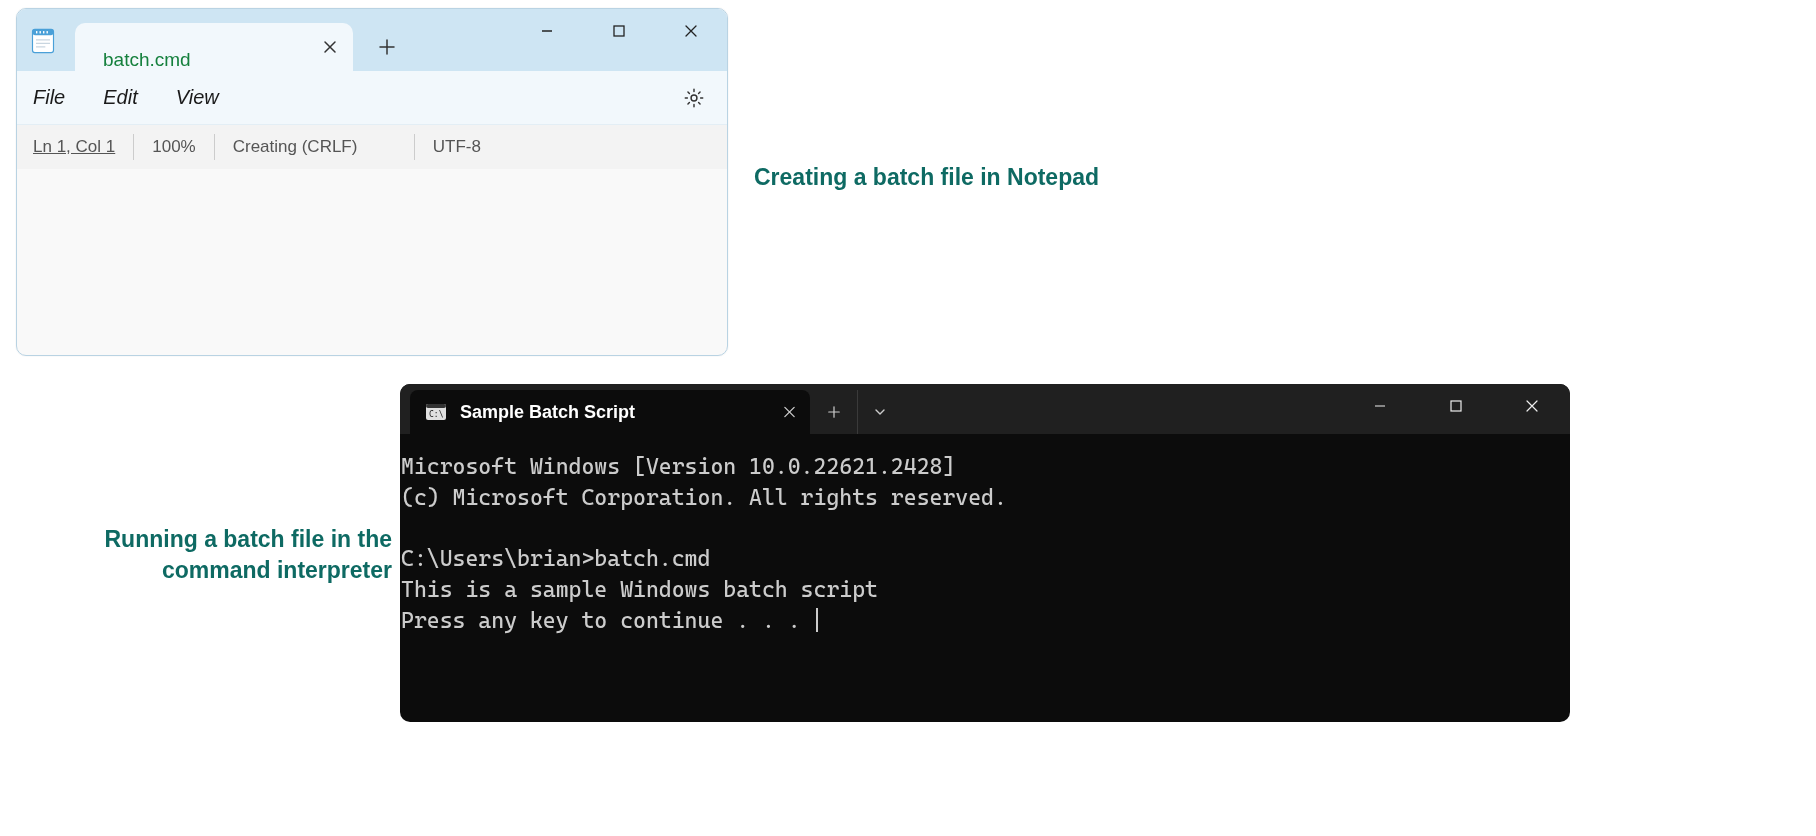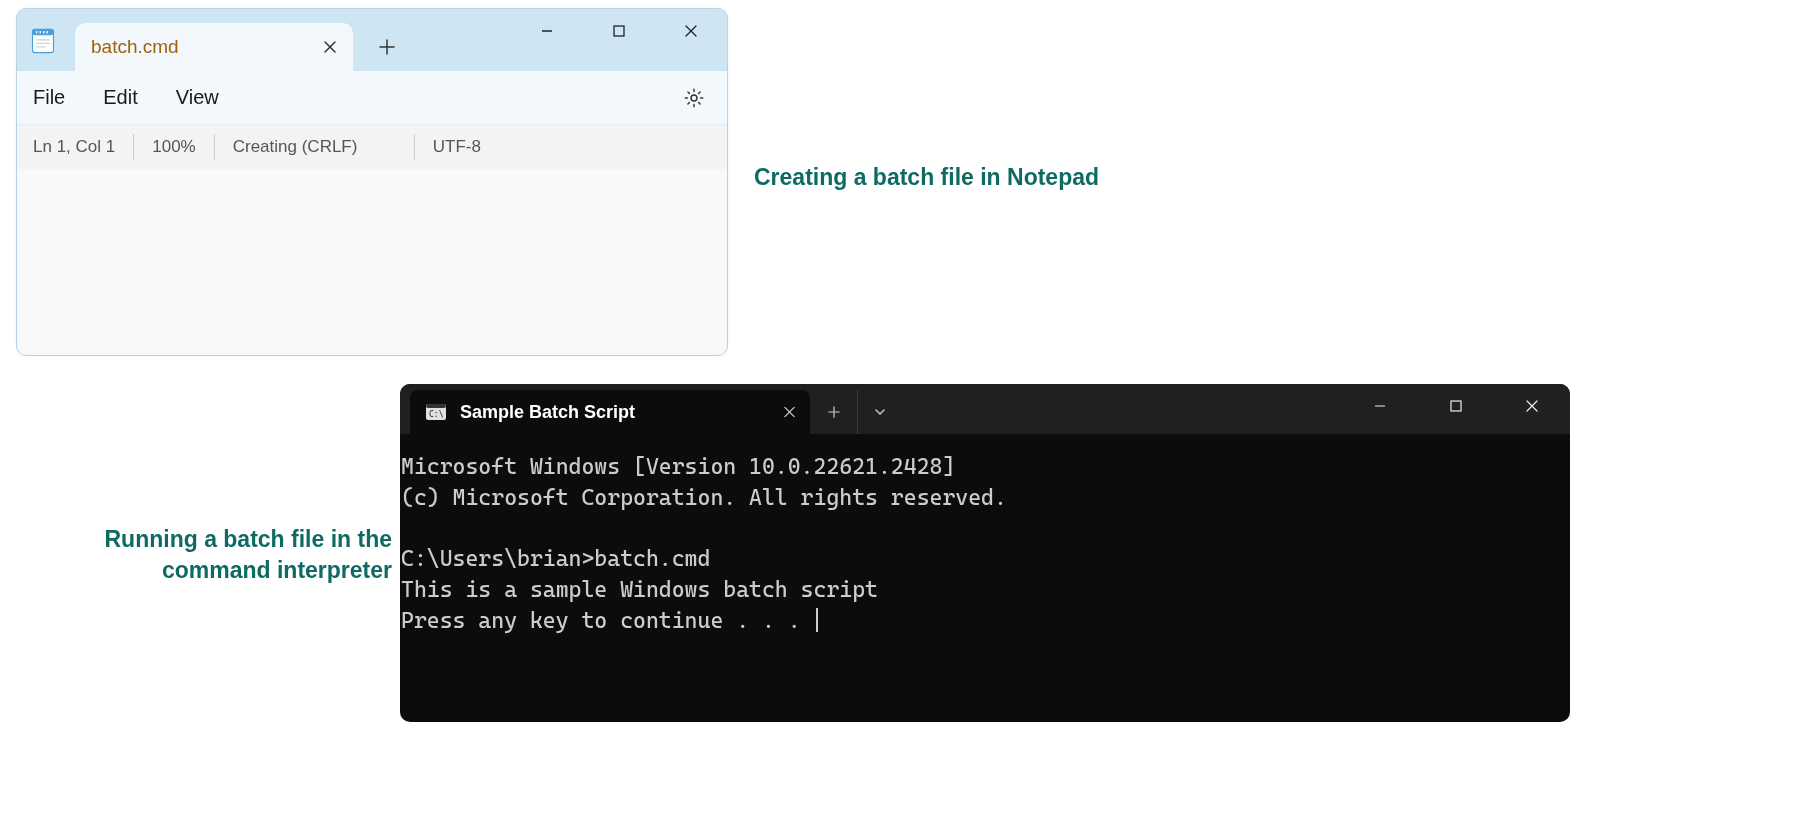--- a/index.html
+++ b/index.html
@@ -41,24 +41,24 @@
     margin-right: 18px;
     flex-shrink: 0;
   }
   .np-tab {
     background: #f2f8fc;
     border-top-left-radius: 10px;
     border-top-right-radius: 10px;
     height: 48px;
     min-width: 278px;
     display: flex;
-    align-items: center;
-    padding: 0 16px;
+    align-items: flex-end;
+    padding: 0 28px;
     font-size: 19px;
-    color: #a16207;
+    color: #15803d;
     position: relative;
   }
   .np-tab-close {
     position: absolute;
     right: 16px;
     top: 50%;
     transform: translateY(-50%);
     font-size: 18px;
     color: #333;
     cursor: pointer;
@@ -93,20 +93,21 @@
     background: #f2f8fc;
     height: 54px;
     display: flex;
     align-items: center;
     padding: 0 16px;
     gap: 38px;
     font-size: 20px;
     color: #1a1a1a;
     border-bottom: 1px solid #e3eef5;
     position: relative;
+    font-style: italic;
   }
   .np-gear {
     position: absolute;
     right: 22px;
     top: 50%;
     transform: translateY(-50%);
   }
 
   .np-body {
     flex: 1;
@@ -128,21 +129,21 @@
     color: #555;
     padding: 0 16px;
   }
   .np-status .cell {
     padding: 0 18px;
     border-right: 1px solid #ccc;
     height: 26px;
     display: flex;
     align-items: center;
   }
-  .np-status .cell:first-child { padding-left: 0; }
+  .np-status .cell:first-child { padding-left: 0; text-decoration: underline; }
   .np-status .cell.last { border-right: none; text-align: right; }
 
   
   .terminal {
     position: absolute;
     left: 400px;
     top: 384px;
     width: 1170px;
     height: 338px;
     background: #0c0c0c;

